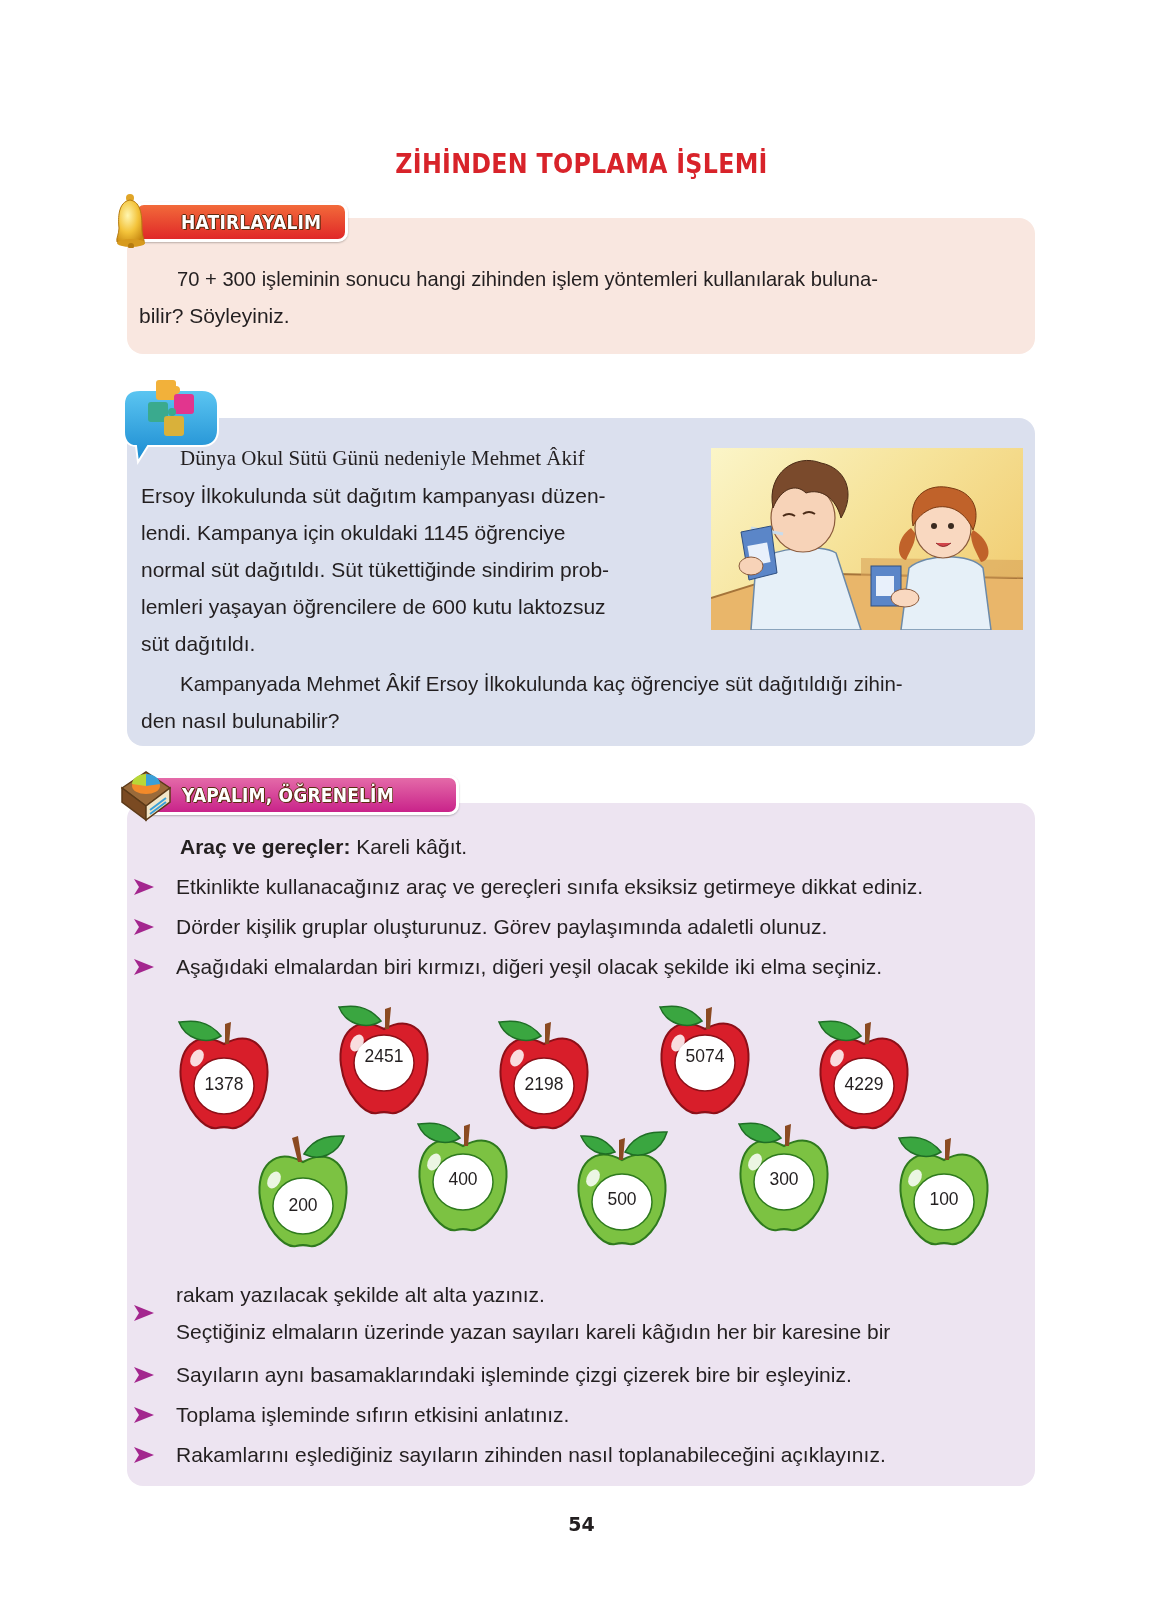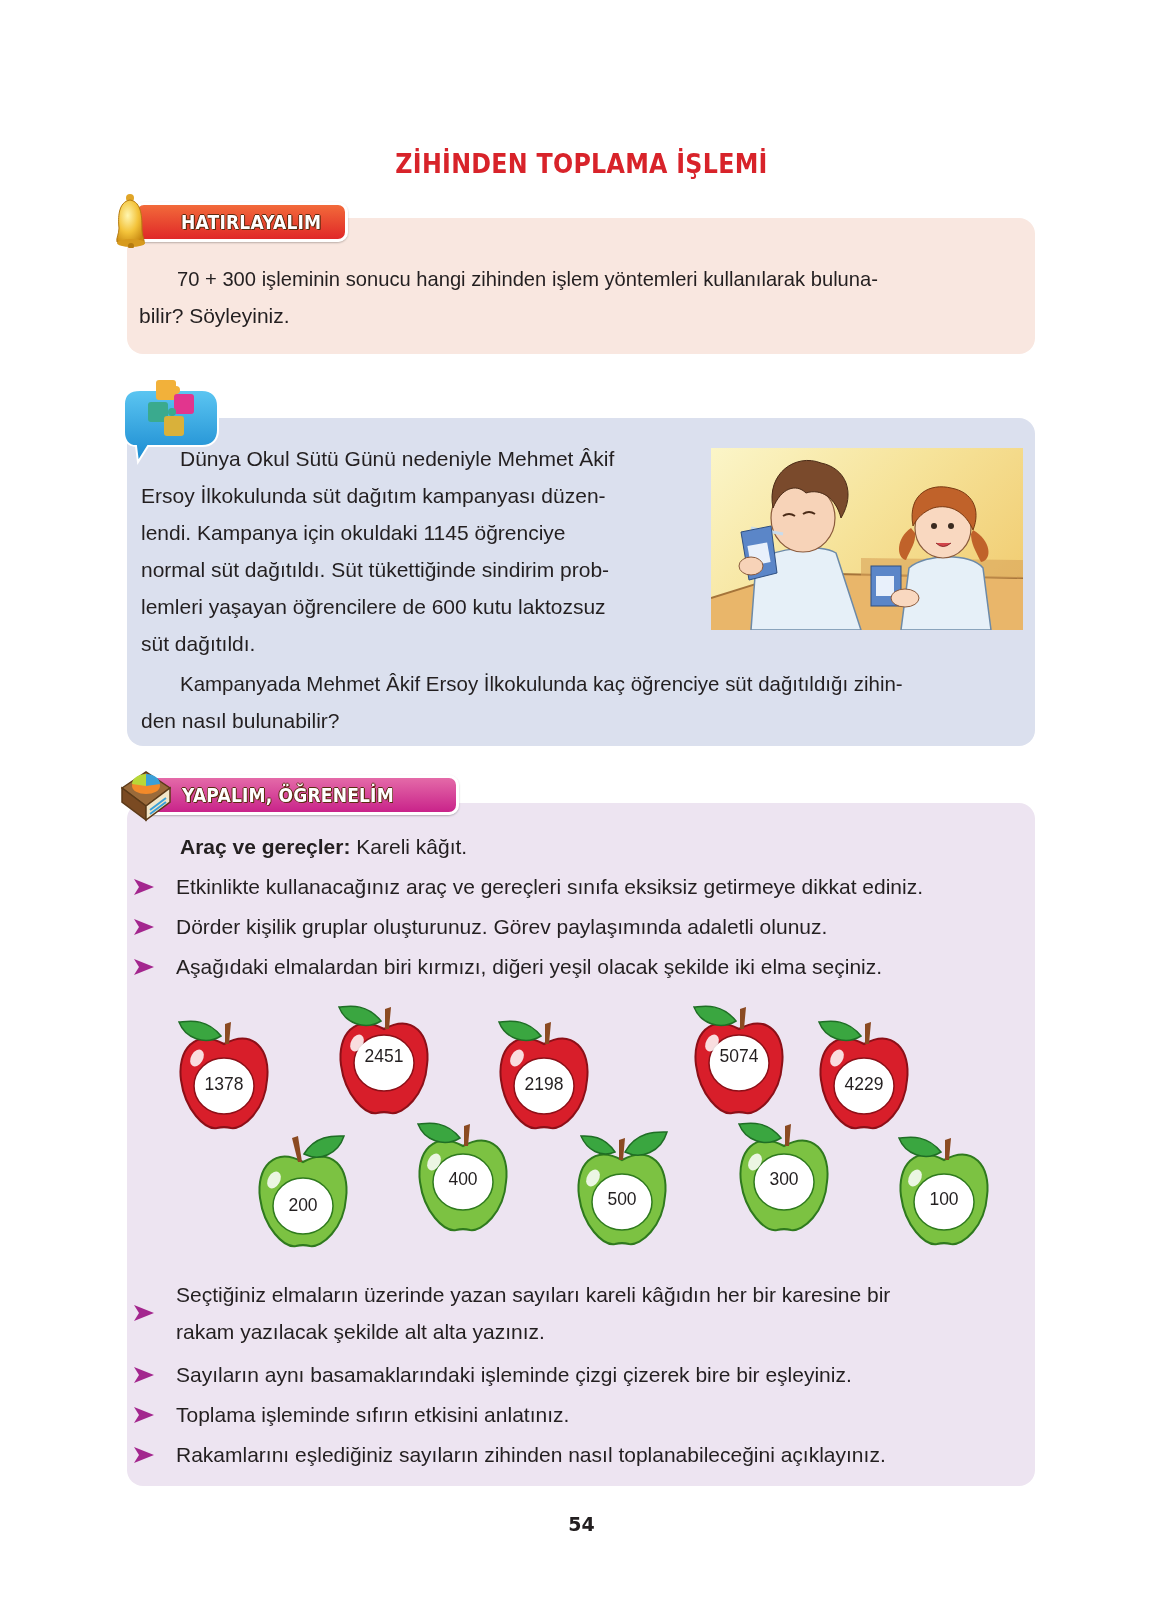--- a/index.html
+++ b/index.html
@@ -81,21 +81,21 @@
     </radialGradient>
   </defs>
   <circle cx="16" cy="6" r="4" fill="#e0a528"></circle>
   <path d="M16 8 C4 10 4 26 5 36 C5 42 2 46 3 50 L30 52 C31 48 28 44 28 38 C28 26 28 10 16 8 Z" fill="url(#bellg)" stroke="#b57a10" stroke-width="1"></path>
   <ellipse cx="17" cy="51" rx="14" ry="4" fill="#d79a1e"></ellipse>
   <circle cx="17" cy="54" r="3" fill="#b57a10"></circle>
 </svg>
 
 <div class="box box-problem"></div>
 <div>
-  <div class="para justify" style="position:absolute; left:180px; top:440px; width:500px;">Dünya Okul Sütü Günü nedeniyle Mehmet Âkif</div>
+  <div class="para justify" style="position:absolute; left:180px; top:440px; width:500px;font-family:Liberation Serif, serif;">Dünya Okul Sütü Günü nedeniyle Mehmet Âkif</div>
   <div class="para justify" style="position:absolute; left:141px; top:477px; width:539px;">Ersoy İlkokulunda süt dağıtım kampanyası düzen-</div>
   <div class="para justify" style="position:absolute; left:141px; top:514px; width:539px;">lendi. Kampanya için okuldaki 1145 öğrenciye</div>
   <div class="para justify" style="position:absolute; left:141px; top:551px; width:539px;">normal süt dağıtıldı. Süt tükettiğinde sindirim prob-</div>
   <div class="para justify" style="position:absolute; left:141px; top:588px; width:539px;">lemleri yaşayan öğrencilere de 600 kutu laktozsuz</div>
   <div class="para" style="position:absolute; left:141px; top:625px;">süt dağıtıldı.</div>
   <div class="para justify" style="position:absolute; left:180px; top:665px; width:850px; transform: scaleX(0.975);">Kampanyada Mehmet Âkif Ersoy İlkokulunda kaç öğrenciye süt dağıtıldığı zihin-</div>
   <div class="para" style="position:absolute; left:141px; top:702px;">den nasıl bulunabilir?</div>
 </div>
 
 <div class="illustration">
@@ -217,21 +217,21 @@
 <div class="apple" style="left:495px; top:1010px;">
   <svg width="98" height="130" viewBox="0 0 98 130">
     <path d="M49 34 C20 18 2 40 6 70 C10 100 30 120 42 118 C46 117 52 117 56 118 C68 120 90 100 92 70 C96 40 78 18 49 34 Z" fill="#d81e2a" stroke="#8c1018" stroke-width="2"></path>
     <ellipse cx="49" cy="76" rx="30" ry="28" fill="#ffffff" stroke="#8c1018" stroke-width="1.5"></ellipse>
     <ellipse cx="22" cy="48" rx="6" ry="9" fill="#ffffff" opacity="0.85" transform="rotate(30 22 48)"></ellipse>
     <path d="M50 34 L50 14 L56 12 L54 34" fill="#8b4a22"></path>
     <path d="M46 26 C30 6 10 12 4 12 C10 28 30 36 46 26 Z" fill="#3aa640" stroke="#1f6e25" stroke-width="1.5"></path>
   </svg>
   <div class="apple-num" style="top:63px;">2198</div>
 </div>
-<div class="apple" style="left:690px; top:995px;">
+<div class="apple" style="left:656px; top:995px;">
   <svg width="98" height="130" viewBox="0 0 98 130">
     <path d="M49 34 C20 18 2 40 6 70 C10 100 30 120 42 118 C46 117 52 117 56 118 C68 120 90 100 92 70 C96 40 78 18 49 34 Z" fill="#d81e2a" stroke="#8c1018" stroke-width="2"></path>
     <ellipse cx="49" cy="68" rx="30" ry="28" fill="#ffffff" stroke="#8c1018" stroke-width="1.5"></ellipse>
     <ellipse cx="22" cy="48" rx="6" ry="9" fill="#ffffff" opacity="0.85" transform="rotate(30 22 48)"></ellipse>
     <path d="M50 34 L50 14 L56 12 L54 34" fill="#8b4a22"></path>
     <path d="M46 26 C30 6 10 12 4 12 C10 28 30 36 46 26 Z" fill="#3aa640" stroke="#1f6e25" stroke-width="1.5"></path>
   </svg>
   <div class="apple-num" style="top:50px;">5074</div>
 </div>
 <div class="apple" style="left:815px; top:1010px;">
@@ -297,22 +297,22 @@
   <div class="apple-num" style="top:62px;">100</div>
 </div>
 
 <div class="bullet-row" style="top:1276px;">
   <span class="arrow">
       <svg width="20" height="16" viewBox="0 0 20 16">
         <path d="M0 0 L20 8 L0 16 L5 8 Z" fill="#a3268e"></path>
       </svg>
     </span>
   <div style="margin-left:20px;">
+    <div class="para">rakam yazılacak şekilde alt alta yazınız.</div>
     <div class="para justify" style="width:844px;">Seçtiğiniz elmaların üzerinde yazan sayıları kareli kâğıdın her bir karesine bir</div>
-    <div class="para">rakam yazılacak şekilde alt alta yazınız.</div>
   </div>
 </div>
 <div class="bullet-row" style="top:1356px;">
   <span class="arrow">
       <svg width="20" height="16" viewBox="0 0 20 16">
         <path d="M0 0 L20 8 L0 16 L5 8 Z" fill="#a3268e"></path>
       </svg>
     </span>
   <span class="bullet-text">Sayıların aynı basamaklarındaki işleminde çizgi çizerek bire bir eşleyiniz.</span>
 </div>

